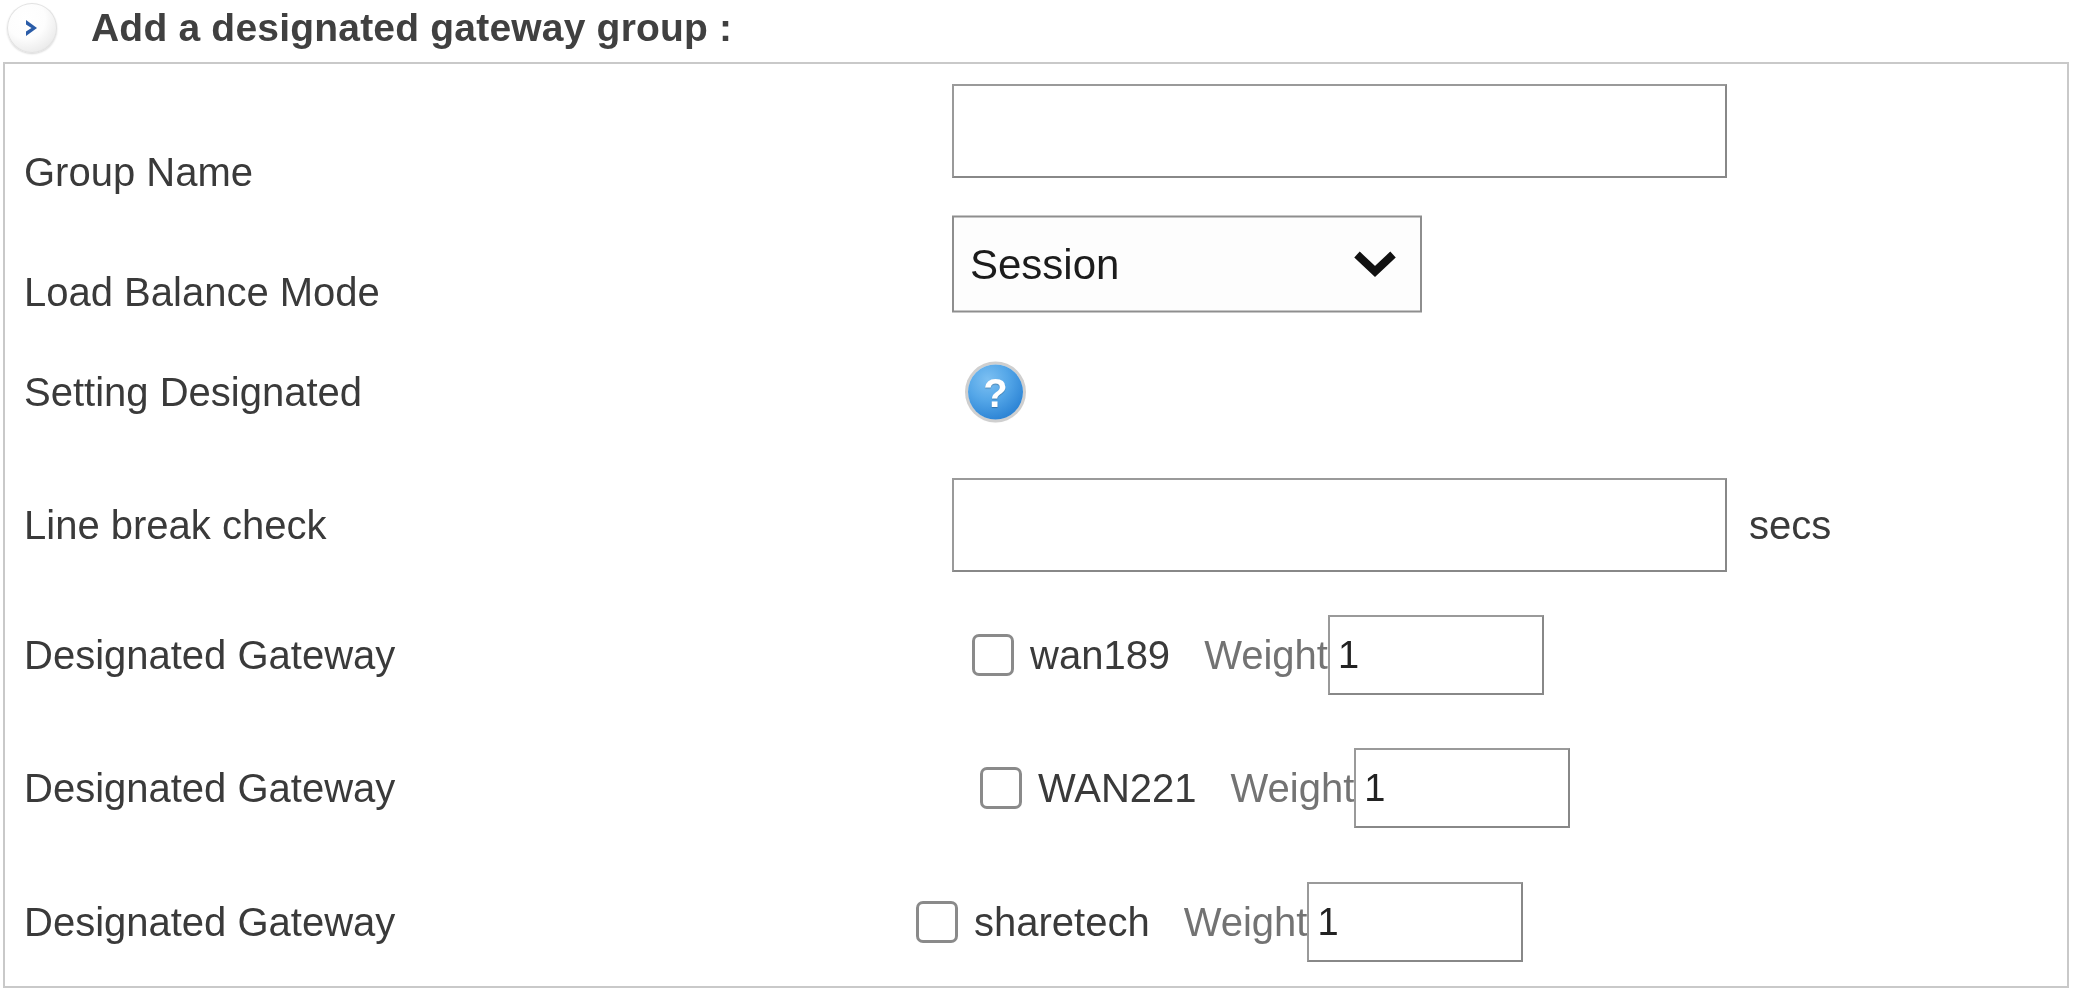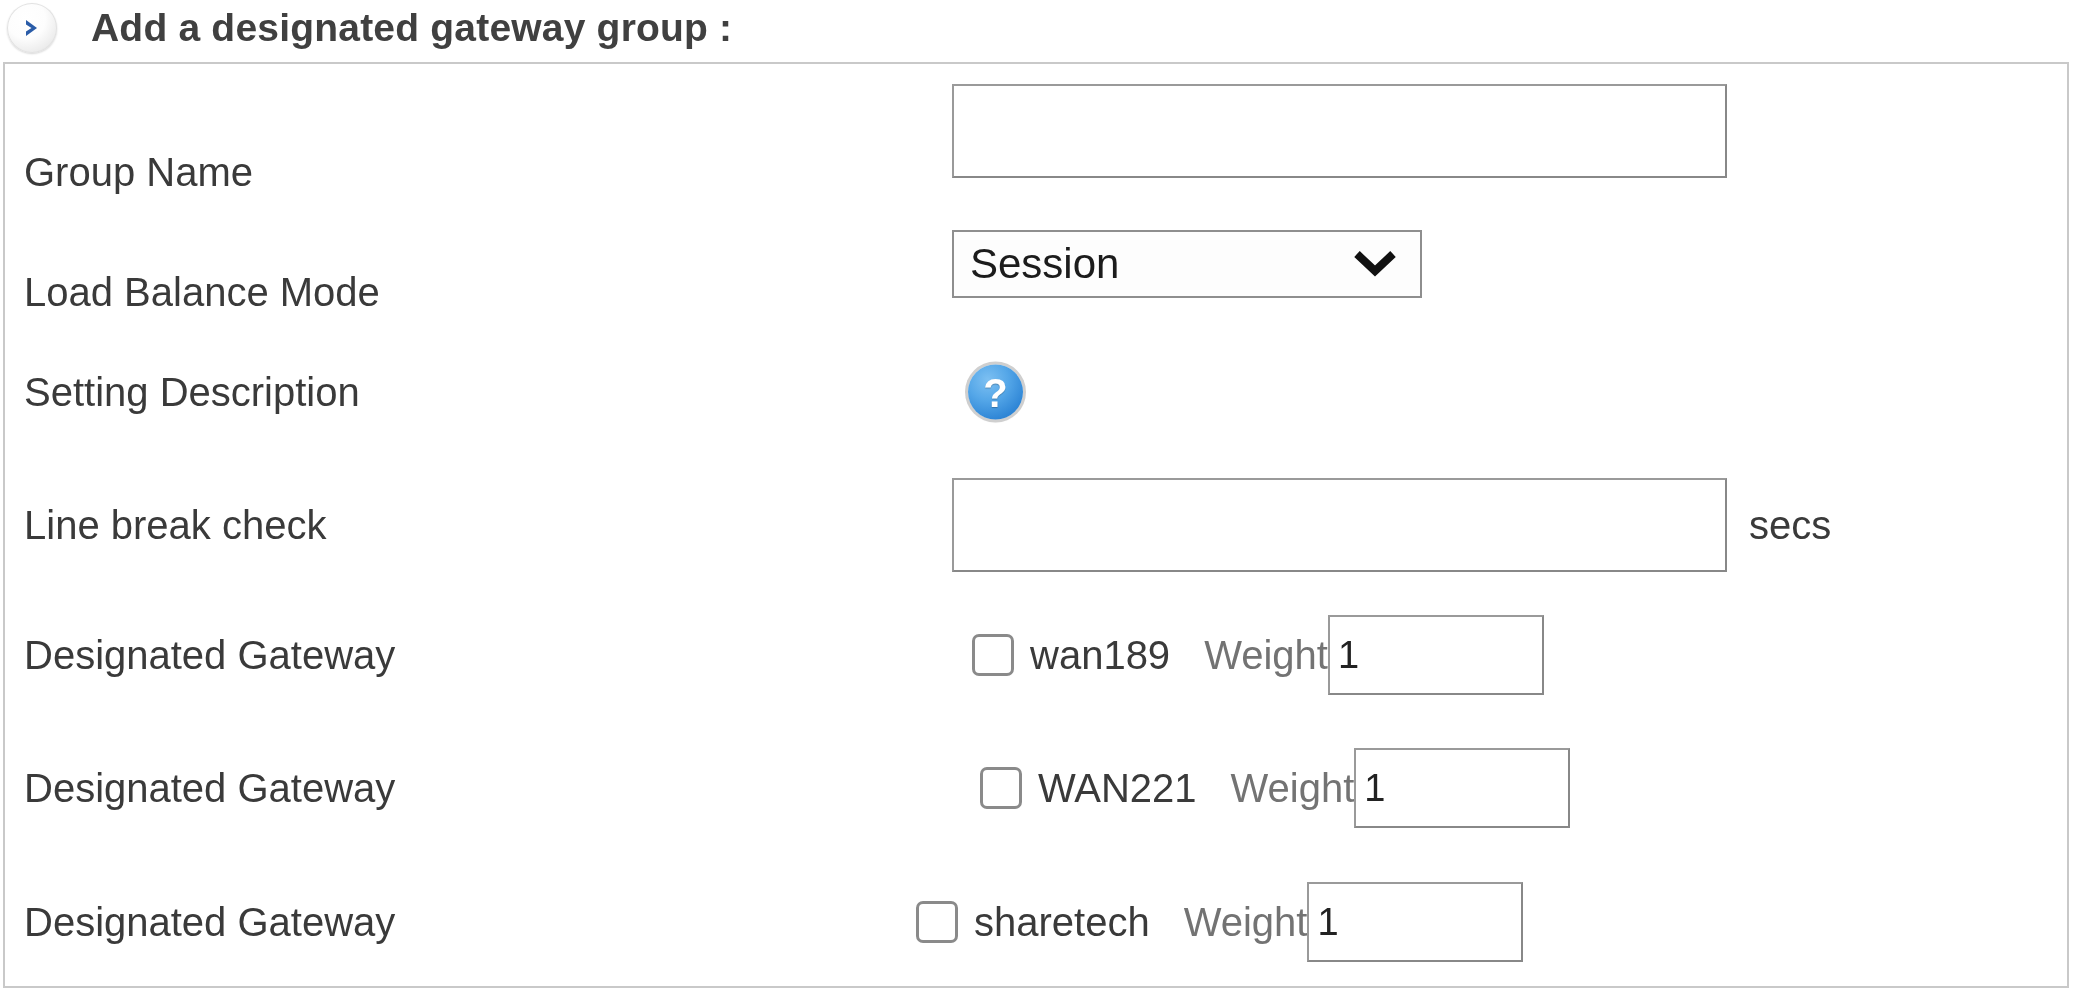--- a/index.html
+++ b/index.html
@@ -106,21 +106,21 @@
     line-height: 1;
   }
   .input-groupname { width: 775px; height: 94px; }
   .input-linebreak { width: 775px; height: 94px; }
   .input-weight { width: 216px; height: 80px; }
 
   
   .select-wrap {
     position: relative;
     width: 470px;
-    height: 68px;
+    height: 97px;
     box-sizing: border-box;
     border: 2px solid #8e8e8e;
     background: #fdfdfd;
     display: flex;
     align-items: center;
   }
   .select-value {
     font-size: 42px;
     color: #1c1c1c;
     padding-left: 16px;
@@ -215,21 +215,21 @@
         <span class="select-arrow">
           <svg width="46" height="30" viewBox="0 0 46 30" aria-hidden="true">
             <path d="M5 7 L23 24 L41 7" fill="none" stroke="#111111" stroke-width="8" stroke-linecap="butt" stroke-linejoin="miter"></path>
           </svg>
         </span>
       </div>
     </div>
   </div>
 
   <div class="form-row" style="top:392px;">
-    <div class="row-label" style="top:0;">Setting Description</div>
+    <div class="row-label" style="top:0;">Setting Designated</div>
     <div class="row-control" style="top:0; left:968px;">
       <div class="help-icon">
         <span>?</span>
       </div>
     </div>
   </div>
 
   <div class="form-row" style="top:525px;">
     <div class="row-label" style="top:0;">Line break check</div>
     <div class="row-control" style="top:0; left:952px;">

